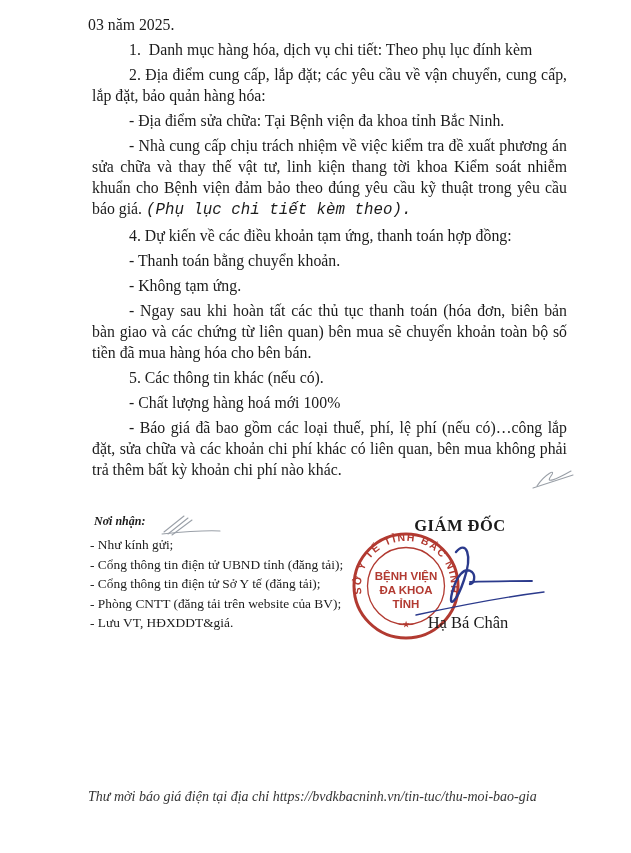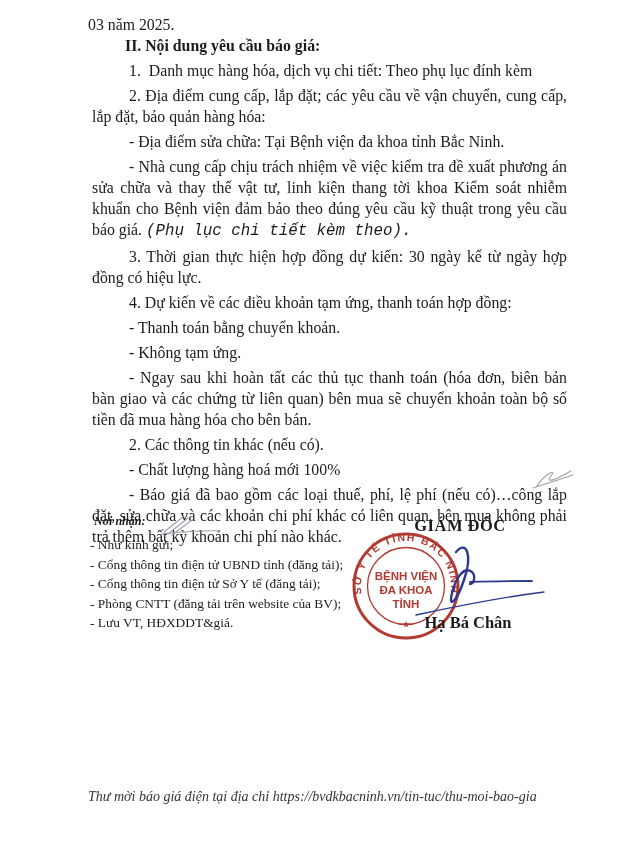--- a/index.html
+++ b/index.html
@@ -40,21 +40,21 @@
   }
   .recipient{
     font-size:13.4px;line-height:19.5px;white-space:nowrap;
   }
   .signer-title{
     position:absolute;left:380px;top:516px;width:160px;
     text-align:center;font-weight:bold;font-size:16.5px;letter-spacing:.5px;
   }
   .signer-name{
     position:absolute;left:408px;top:613px;width:120px;
-    text-align:center;font-weight:bold;font-size:16.5px;
+    text-align:center;font-weight:normal;font-size:16.5px;
   }
   .seal-wrap{position:absolute;left:351px;top:531px;width:110px;height:110px;}
   .seal-wrap svg{display:block;}
   .seal-ring{fill:none;stroke:var(--seal-red);}
   .seal-text{fill:var(--seal-red);font-family:"Liberation Sans",sans-serif;font-weight:bold;}
   .sig-wrap{position:absolute;left:408px;top:540px;width:152px;height:85px;}
   .sig-stroke{fill:none;stroke:var(--sig-blue);stroke-linecap:round;}
   .scribble{position:absolute;}
   .scribble path{fill:none;stroke:var(--pencil);stroke-width:1.1;stroke-linecap:round;}
 
@@ -64,32 +64,30 @@
     font-style:italic;font-size:14px;color:#343434;
   }
 </style>
 </head>
 <body>
 
 <div class="page">
 
   <div class="doc-text">
     <p class="intro-line">03 năm 2025.</p>
-    <p class="doc-heading">II. Nội dung yêu cầu báo giá:</p>
     <div>
         <p class="para"><span>1.&nbsp; Danh mục hàng hóa, dịch vụ chi tiết: Theo phụ lục đính kèm</span></p>
         <p class="para"><span>2. Địa điểm cung cấp, lắp đặt; các yêu cầu về vận chuyển, cung cấp, lắp đặt, bảo quản hàng hóa:</span></p>
         <p class="para"><span>- Địa điểm sửa chữa: Tại Bệnh viện đa khoa tỉnh Bắc Ninh.</span></p>
         <p class="para"><span>- Nhà cung cấp chịu trách nhiệm về việc kiểm tra đề xuất phương án sửa chữa và thay thế vật tư, linh kiện thang tời khoa Kiểm soát nhiễm khuẩn cho Bệnh viện đảm bảo theo đúng yêu cầu kỹ thuật trong yêu cầu báo giá. </span><span class="it">(Phụ lục chi tiết kèm theo).</span></p>
-        <p class="para"><span>3. Thời gian thực hiện hợp đồng dự kiến: 30 ngày kể từ ngày hợp đồng có hiệu lực.</span></p>
         <p class="para"><span>4. Dự kiến về các điều khoản tạm ứng, thanh toán hợp đồng:</span></p>
         <p class="para"><span>- Thanh toán bằng chuyển khoản.</span></p>
         <p class="para"><span>- Không tạm ứng.</span></p>
         <p class="para"><span>- Ngay sau khi hoàn tất các thủ tục thanh toán (hóa đơn, biên bản bàn giao và các chứng từ liên quan) bên mua sẽ chuyển khoản toàn bộ số tiền đã mua hàng hóa cho bên bán.</span></p>
-        <p class="para"><span>2. Các thông tin khác (nếu có).</span></p>
+        <p class="para"><span>5. Các thông tin khác (nếu có).</span></p>
         <p class="para"><span>- Chất lượng hàng hoá mới 100%</span></p>
         <p class="para"><span>- Báo giá đã bao gồm các loại thuế, phí, lệ phí (nếu có)…công lắp đặt, sửa chữa và các khoản chi phí khác có liên quan, bên mua không phải trả thêm bất kỳ khoản chi phí nào khác.</span></p>
       </div>
   </div>
 
   <svg class="scribble" style="left:531px;top:464px;" width="48" height="28" viewBox="0 0 48 28">
     <path d="M 6 22 C 14 10 26 4 20 12 C 14 20 24 16 40 7"></path>
     <path d="M 2 24 L 42 11"></path>
   </svg>
 

